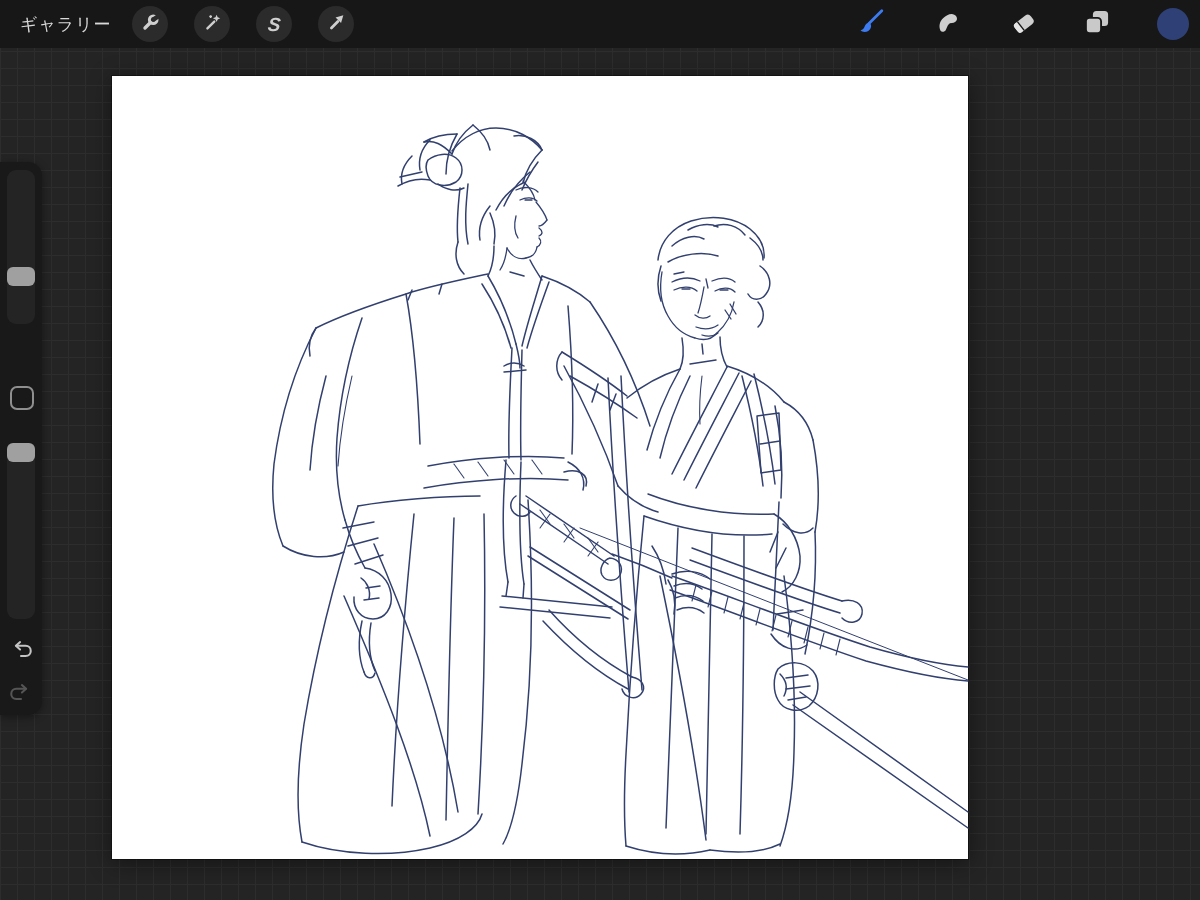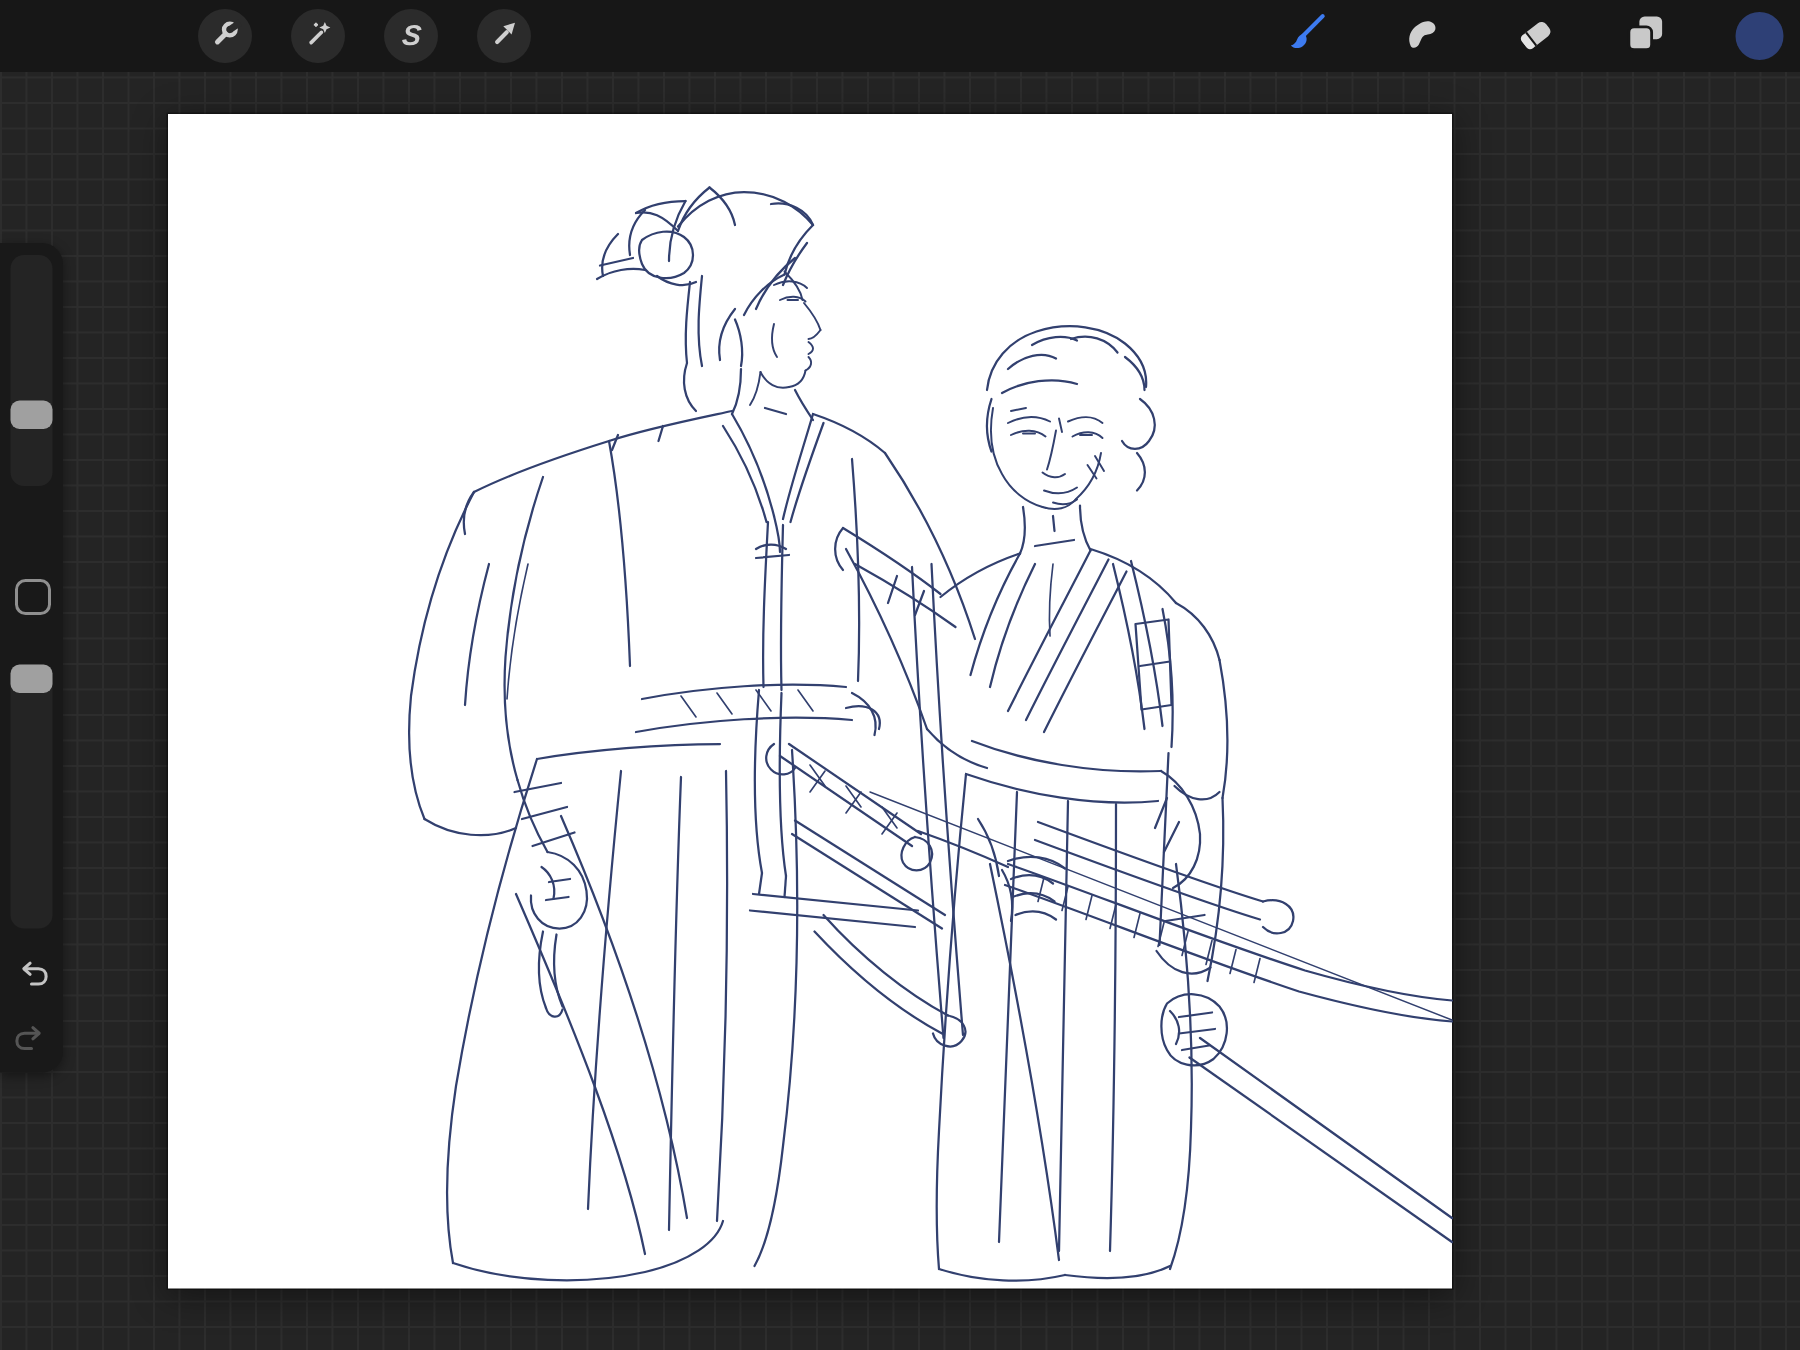--- a/index.html
+++ b/index.html
@@ -63,20 +63,21 @@
     background:#ffffff;z-index:10;
     box-shadow:0 0 0 1px rgba(0,0,0,.35),0 4px 22px rgba(0,0,0,.45);
   }
   .canvas svg{display:block;}
   svg{overflow:visible}
 </style>
 </head>
 <body>
 
 <div class="topbar">
+  <div class="gallery-label">ギャラリー</div>
 
   <div class="circle-btn" style="left:132px">
     <span>
       <svg width="22" height="22" viewBox="0 0 24 24">
         <circle cx="15.5" cy="9.5" r="4.2" fill="none" stroke="#cfcfcf" stroke-width="3.2"></circle>
         <path d="M15.5 9.5 L23 4.5" stroke="#2b2b2b" stroke-width="5"></path>
         <path d="M12.5 12.5 L6.5 18.5" stroke="#cfcfcf" stroke-width="3.6" stroke-linecap="round"></path>
       </svg>
     </span>
   </div>

